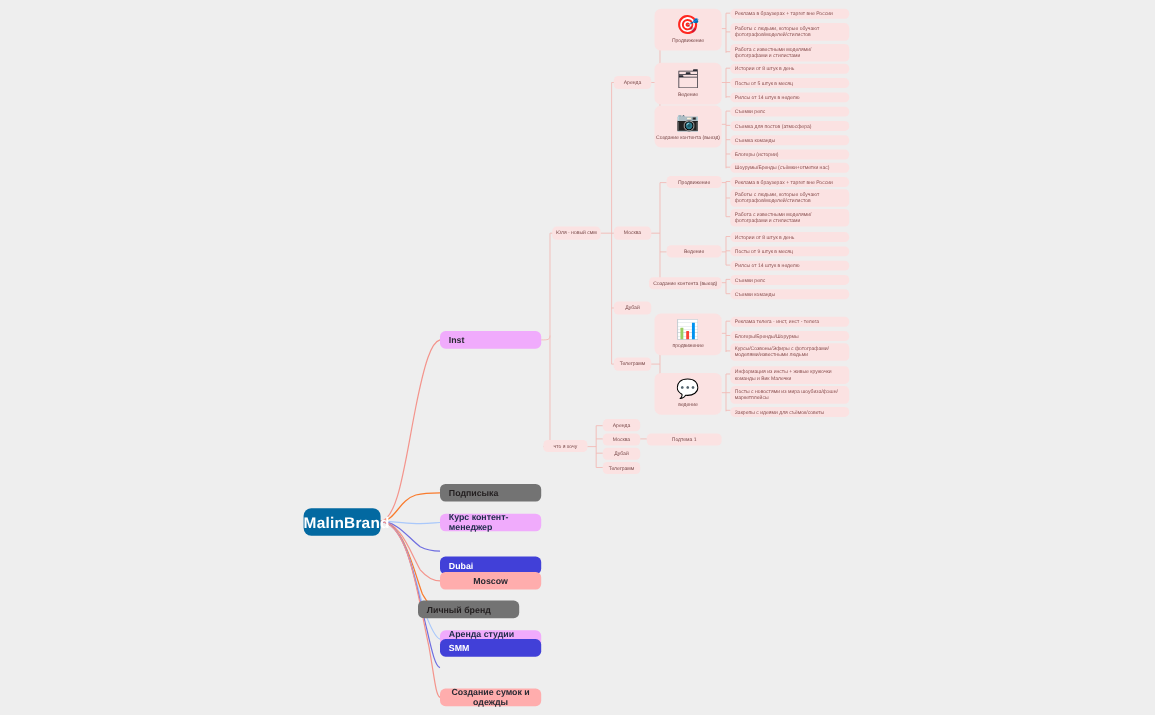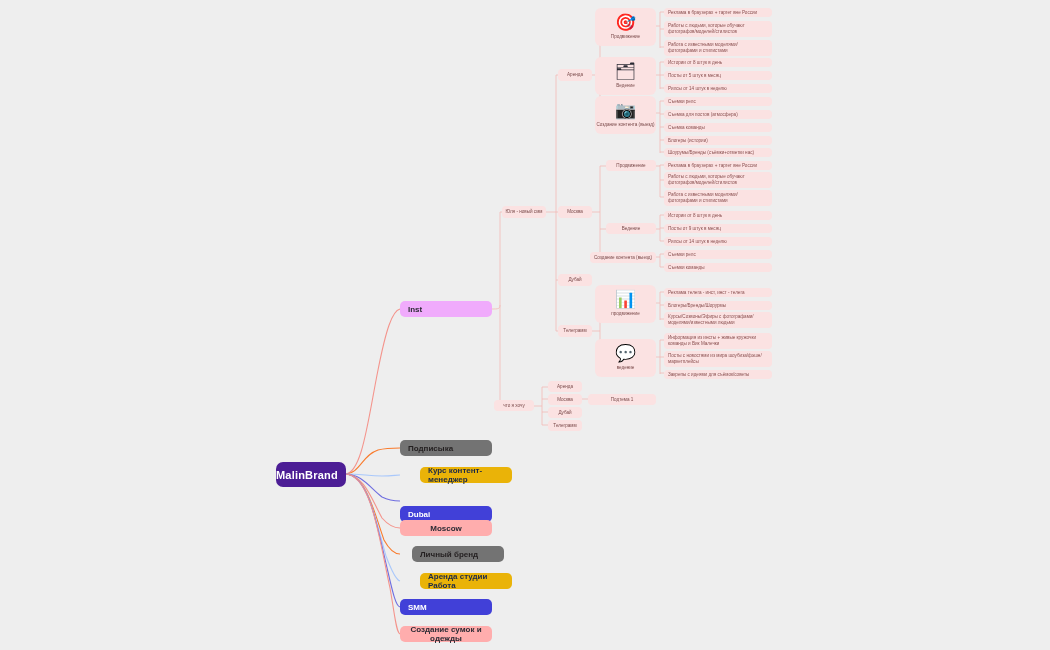--- a/index.html
+++ b/index.html
@@ -10,28 +10,28 @@
     color:#2a2a33;
   }
   #canvas{position:relative;width:1050px;height:650px;}
   svg#wires{position:absolute;left:0;top:0;width:1050px;height:650px;pointer-events:none;}
 
   .node{position:absolute;box-sizing:border-box;display:flex;align-items:center;}
   .node .lbl{display:block;width:100%;}
 
   
   .root{
-    background:#4c1d95;color:#ffffff;border-radius:7px;
-    font-size:11px;font-weight:bold;letter-spacing:.2px;
+    background:#0369a1;color:#ffffff;border-radius:7px;
+    font-size:14px;font-weight:bold;letter-spacing:.2px;
     justify-content:center;
   }
   
   .branch{border-radius:5px;font-size:8px;font-weight:bold;padding:0 8px;}
   .c-orange{background:#737373;color:#231f20;}
-  .c-lblue{background:#eab308;color:#1c2a48;margin-left:20px;}
+  .c-lblue{background:#f0abfc;color:#1c2a48;}
   .c-blue{background:#4140d8;color:#ffffff;}
   .c-pink{background:#ffadad;color:#2a2a33;text-align:center;}
   .c-salmon{background:#f0abfc;color:#2a2a33;}
 
   
   .pill{
     background:#fbe2e2;border-radius:4px;font-size:4.6px;
     color:#7a4a4a;justify-content:center;text-align:center;padding:0 3px;
     line-height:1.25;
   }
@@ -176,27 +176,27 @@
   </div>
   <div class="node branch c-lblue" style="left:400px;top:467px;width:92px;height:16px;">
     <span class="lbl">Курс контент-менеджер</span>
   </div>
   <div class="node branch c-blue" style="left:400px;top:506px;width:92px;height:16px;">
     <span class="lbl">Dubai</span>
   </div>
   <div class="node branch c-pink" style="left:400px;top:520px;width:92px;height:16px;">
     <span class="lbl">Moscow</span>
   </div>
-  <div class="node branch c-orange" style="left:412px;top:546px;width:92px;height:16px;">
+  <div class="node branch c-orange" style="left:380px;top:546px;width:92px;height:16px;">
     <span class="lbl">Личный бренд</span>
   </div>
   <div class="node branch c-lblue" style="left:400px;top:573px;width:92px;height:16px;">
     <span class="lbl">Аренда студии Работа</span>
   </div>
-  <div class="node branch c-blue" style="left:400px;top:599px;width:92px;height:16px;justify-content:flex-end;">
+  <div class="node branch c-blue" style="left:400px;top:581px;width:92px;height:16px;justify-content:flex-end;">
     <span class="lbl">SMM</span>
   </div>
   <div class="node branch c-pink" style="left:400px;top:626px;width:92px;height:16px;">
     <span class="lbl">Создание сумок и одежды</span>
   </div>
 
   <div class="node pill" style="left:502px;top:206px;width:44px;height:12px;">
     <span class="lbl">Юля - новый смм</span>
   </div>
 

